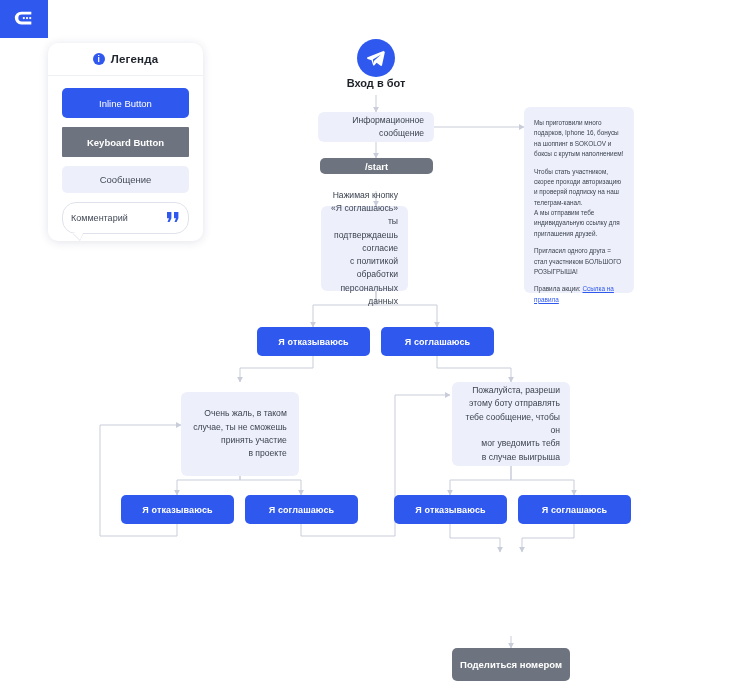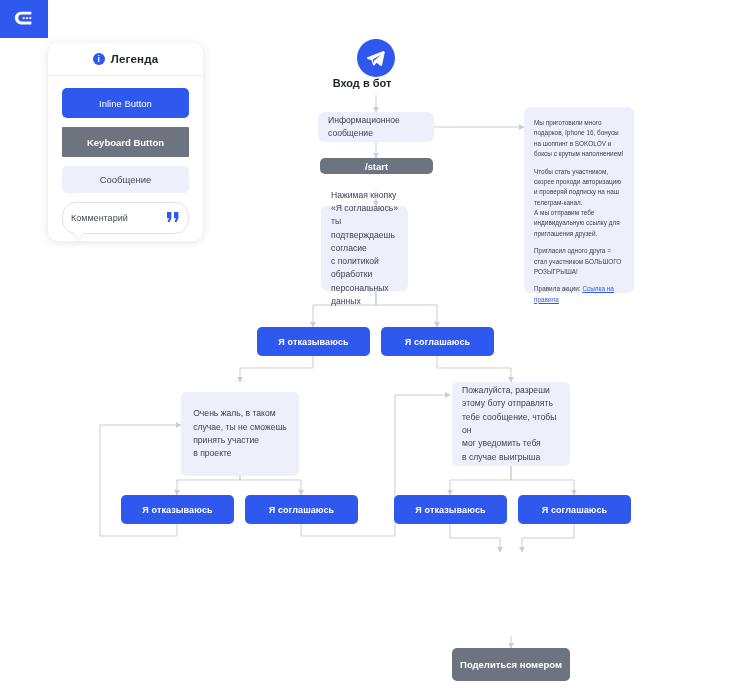--- a/index.html
+++ b/index.html
@@ -72,21 +72,21 @@
     display:flex; align-items:center; justify-content:center;
   }
   .entry-label {
     position:absolute; width:180px; text-align:center;
     font-size:11px; font-weight:bold; color:#1d2128;
   }
 
   .msg {
     background:#edeffb; border-radius:6px; color:#3c4350;
     display:flex; align-items:center; justify-content:center;
-    text-align:left; font-size:8.6px; line-height:1.55;
+    text-align:right; font-size:8.6px; line-height:1.55;
     padding:8px 10px;
   }
 
   .kb {
     background:#6e747f; border-radius:5px; color:#fff; font-weight:bold;
     display:flex; align-items:center; justify-content:center;
     font-size:9.5px;
   }
 
   .inline-btn {
@@ -182,21 +182,21 @@
         <span class="tail"></span>
       </div>
     </div>
   </div>
 
   <div class="node tg-circle" style="left:357px; top:39px;">
     <svg width="20" height="20" viewBox="0 0 24 24">
       <path d="M21.6 3.4 1.9 11.1c-.9.35-.88 1.64.03 1.96l4.7 1.64 1.8 5.6c.24.73 1.17.93 1.68.36l2.6-2.9 4.85 3.56c.62.45 1.5.11 1.67-.64l3.3-15.2c.17-.8-.6-1.45-1.33-1.14zM8.2 13.8l9.9-6.1-8.4 7.6-.3 3.3-1.2-4.8z" fill="#ffffff"></path>
     </svg>
   </div>
-  <div class="entry-label" style="left:272px; top:77px;">Вход в бот</div>
+  <div class="entry-label" style="left:286px; top:77px;">Вход в бот</div>
 
   <div class="node msg" style="left:318px; top:112px; width:116px; height:30px;">Информационное сообщение</div>
 
   <div class="node comment-box" style="left:524px; top:107px; width:110px; height:186px;">
     <p>Мы приготовили много подарков, Iphone 16, бонусы на шоппинг в SOKOLOV и боксы с крутым наполнением!</p>
     <p>Чтобы стать участником, скорее проходи авторизацию и проверяй подписку на наш телеграм-канал.<br>А мы отправим тебе индивидуальную ссылку для приглашения друзей.</p>
     <p>Пригласил одного друга = стал участником БОЛЬШОГО РОЗЫГРЫША!</p>
     <p><span>Правила акции: </span><a href="#">Ссылка на правила</a></p>
   </div>
 

